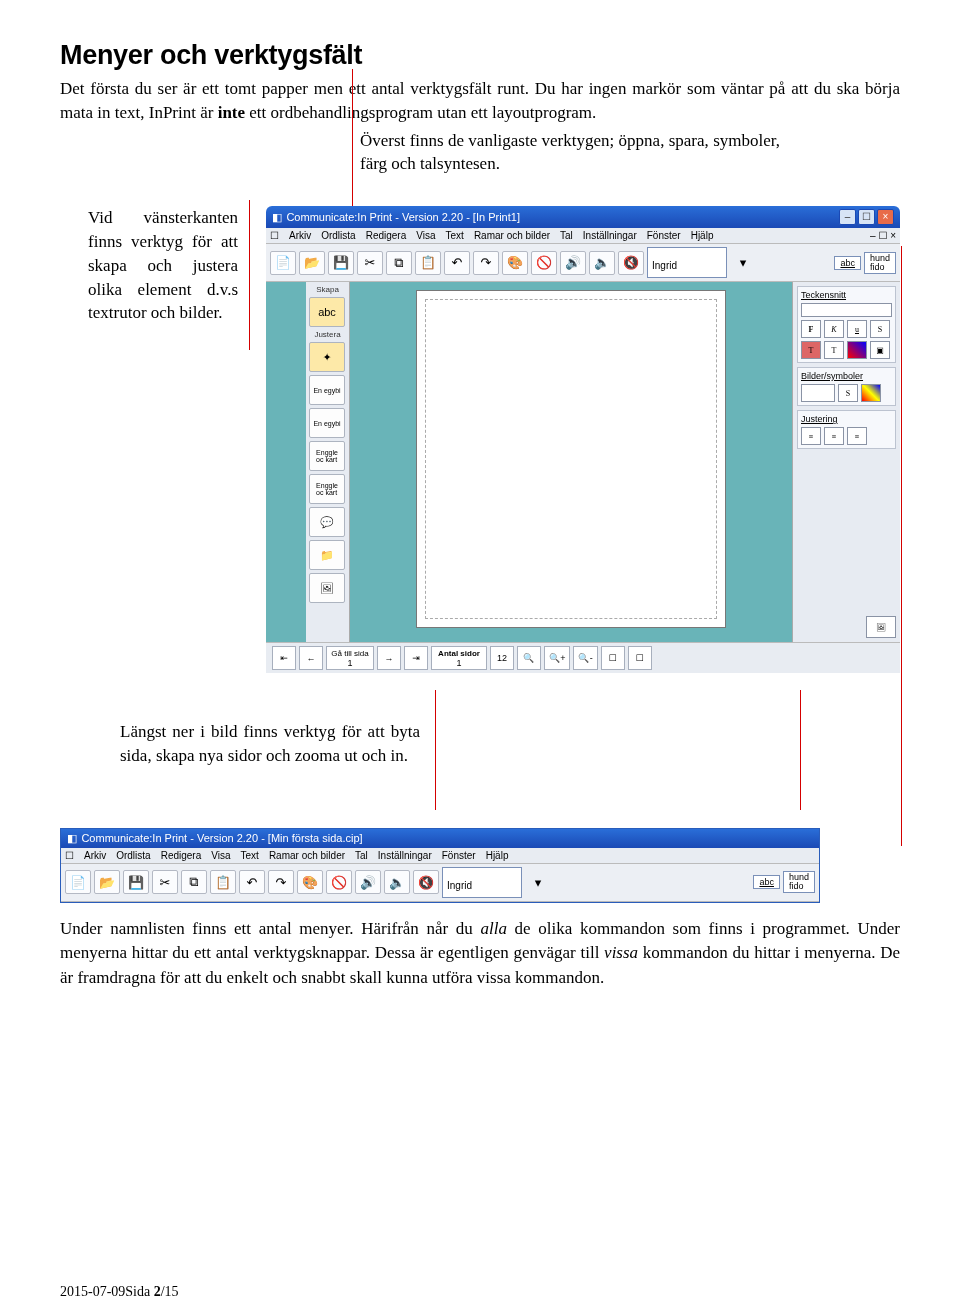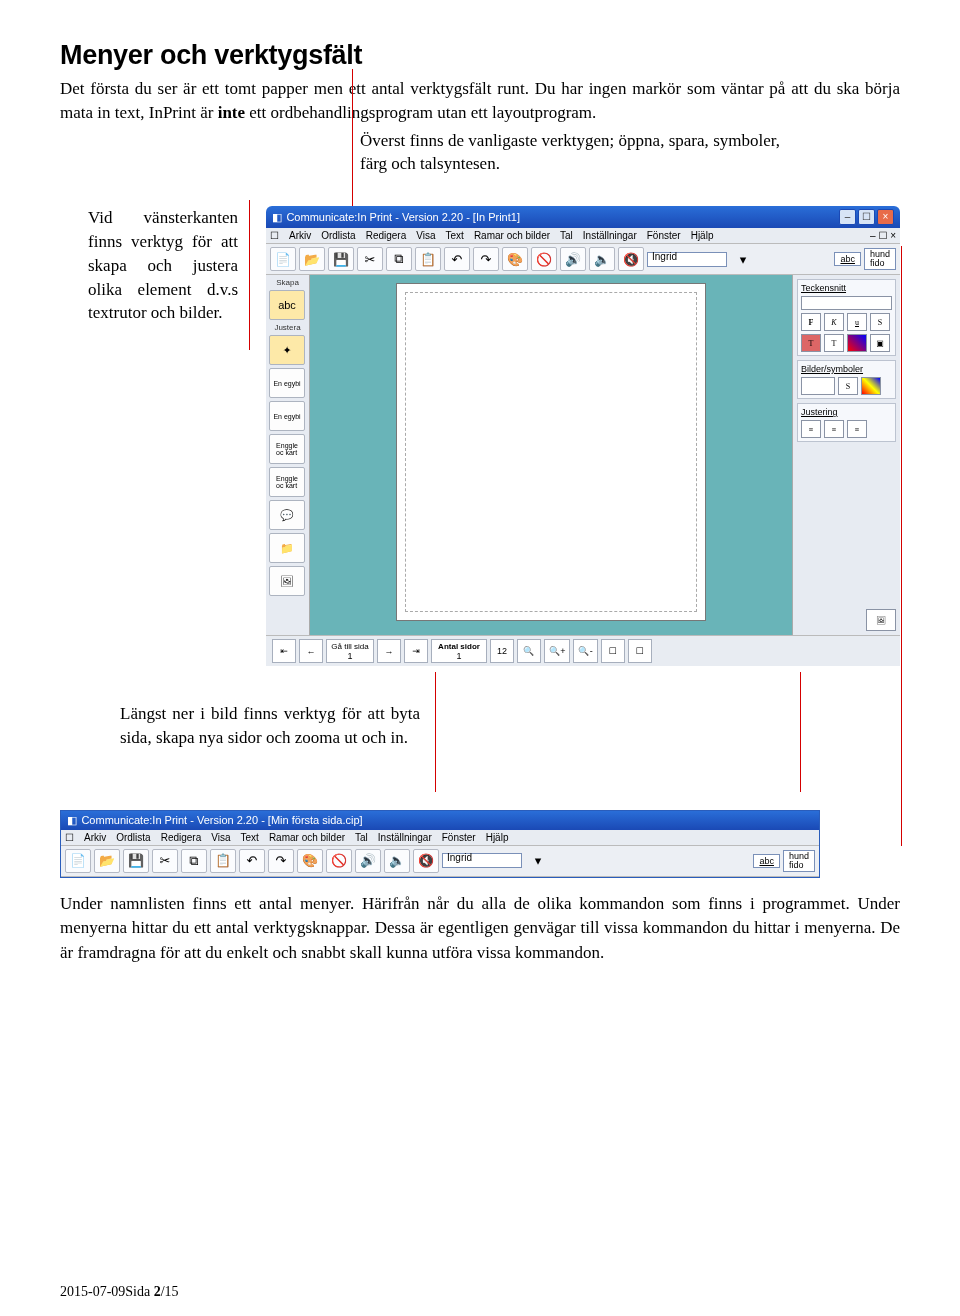--- a/index.html
+++ b/index.html
@@ -14,21 +14,21 @@
   .page { padding: 40px 60px 20px 60px; position: relative; }
   .heading {
     font-family: Arial, Helvetica, sans-serif;
     font-weight: 900;
     font-size: 27px;
     margin: 0 0 6px 0;
     letter-spacing: -0.3px;
   }
   .intro { line-height: 1.4; text-align: justify; margin: 0 0 4px 0; }
   .bold { font-weight: bold; }
-  .italic { }
+  .italic { font-style: italic; }
   .callout { line-height: 1.4; text-align: justify; }
   .callout-top { margin-left: 300px; width: 420px; position: relative; }
   .callout-top-line {
     position: absolute;
     left: -8px; top: -60px;
     width: 1px; height: 200px;
     background: #d40000;
   }
   .row1 { display: flex; align-items: flex-start; margin-top: 30px; }
   .callout-left { width: 150px; flex-shrink: 0; position: relative; padding-right: 0px; margin-left: 28px; }
@@ -86,32 +86,32 @@
   .tbtn {
     width: 26px; height: 24px;
     background: #fbfcfe;
     border: 1px solid #b4b9c4;
     border-radius: 2px;
     display:flex; align-items:center; justify-content:center;
     font-size:13px;
   }
   .tbtn.no-border { border-color:transparent; background:transparent;}
   .tinput {
-    height:15px; width:80px; background:#fff; border:1px solid #7a90b8;
-    font-size:10px; padding:4px 4px; display:flex; align-items:flex-end;
+    height:31px; width:80px; background:#fff; border:1px solid #7a90b8;
+    font-size:10px; padding:12px 4px; display:flex; align-items:flex-start;
   }
   .tlabel { background:#fff; border:1px solid #7a90b8; padding:1px 5px; font-size:9px; }
   .workspace {
     display:flex;
     background:#69b4b8;
     height: 360px;
   }
   .leftbar {
     width:44px; background:#e7ebf2; border-right:1px solid #aaa;
-    display:flex; flex-direction:column; padding:3px 3px; gap:3px;
+    display:flex; flex-direction:column; padding:3px 3px; gap:3px;margin-left:40px;
   }
   .leftbar .lbl { font-size:8px; text-align:center; color:#333; }
   .lbtn {
     width:36px; height:30px; background:#fdfdfd; border:1px solid #adb4c0;
     border-radius:2px; display:flex; flex-direction:column; align-items:center;
     justify-content:center; font-size:11px; line-height:1;
   }
   .canvas { flex:1; background:#69b4b8; display:flex; align-items:flex-start; justify-content:center; padding-top:8px;}
   .paper { width:310px; height:338px; background:#fff; border:1px solid #777; position:relative;}
   .paper::after { content:""; position:absolute; inset:8px; border:1px dashed #aaa; }
@@ -135,21 +135,21 @@
   }
   .bottombar .bbtn {
     height:24px; min-width:24px; background:#fff; border:1px solid #a7afbd;
     display:flex; align-items:center; justify-content:center; padding:0 4px;
   }
   .right-callout-line {
     position:absolute; right:-2px; top:40px; width:1px; height:600px;
     background:#d40000;
   }
   
-  .row2 { display:flex; gap:60px; margin-top:36px; margin-left:60px; position:relative;}
+  .row2 { display:flex; gap:60px; margin-top:47px; margin-left:60px; position:relative;}
   .row2 .callout { width: 300px; }
   .vline { width:1px; background:#d40000; }
   .row2 .vline1 { position:absolute; left:315px; top:-30px; height:120px;}
   .row2 .vline2 { position:absolute; left:680px; top:-30px; height:120px;}
   
   .app2 {
     margin: 60px 0 14px 0;
     width: 760px;
     font-family: Tahoma, Arial, sans-serif;
     font-size:10px;

